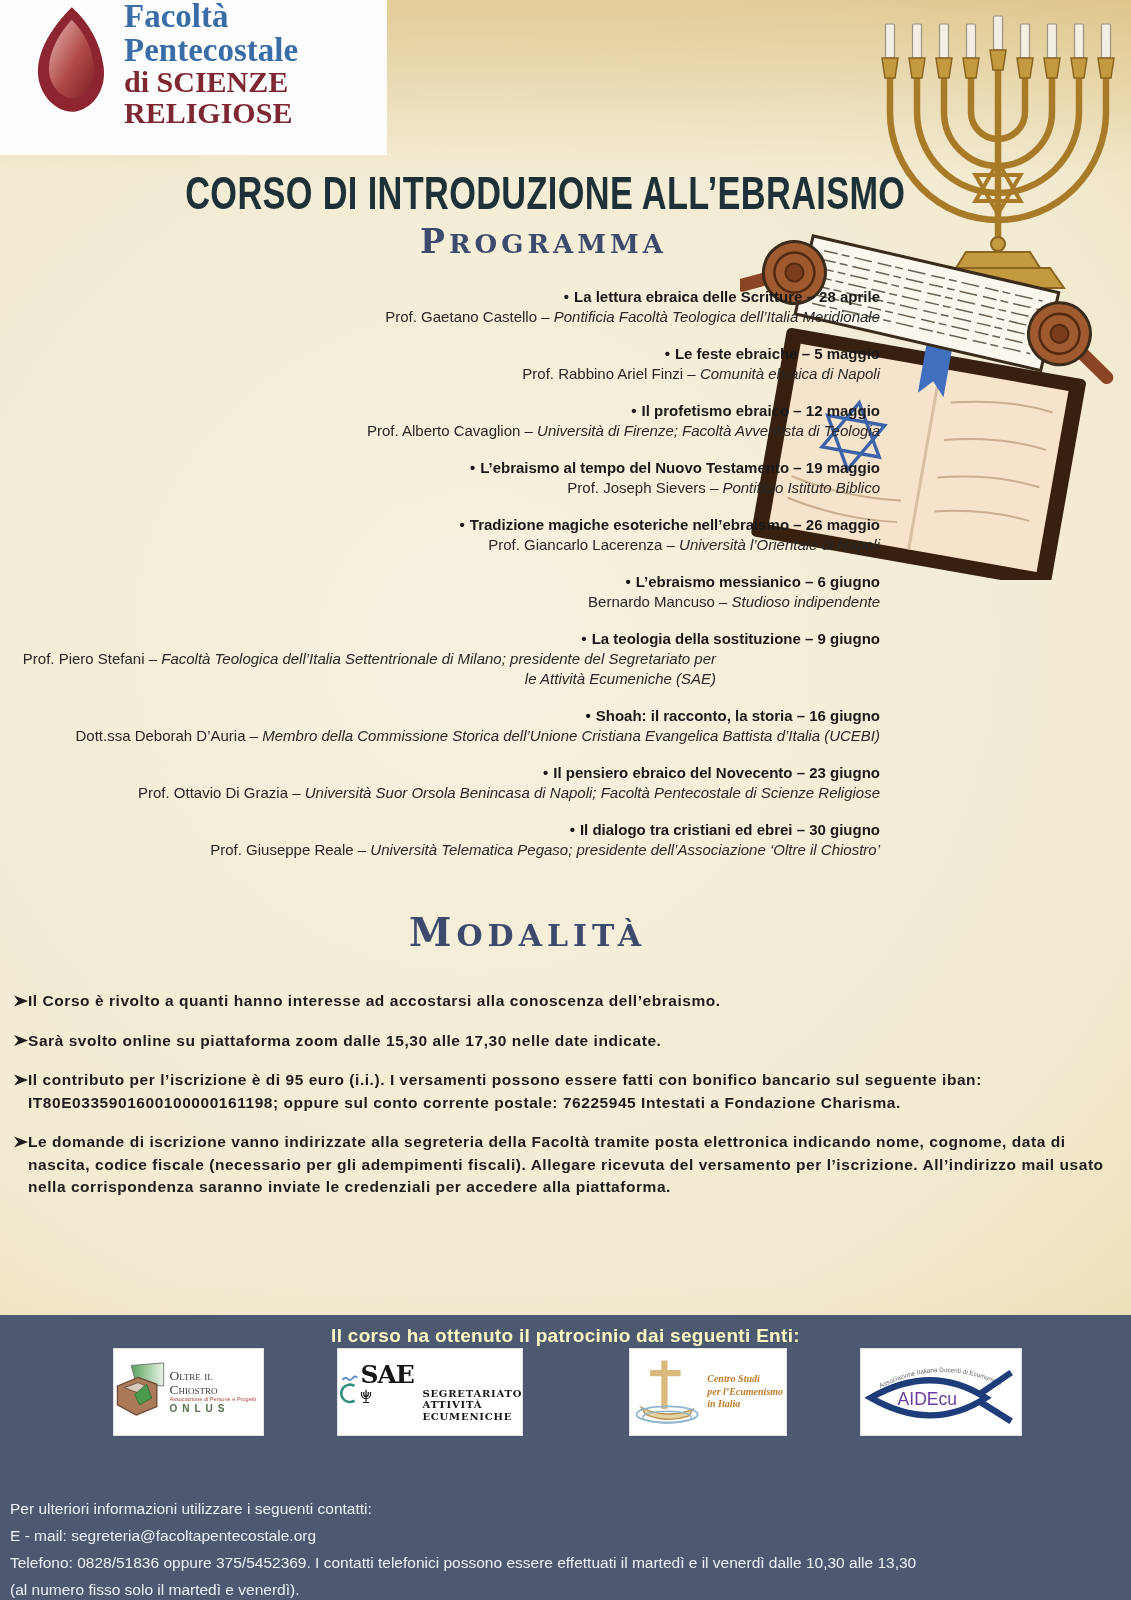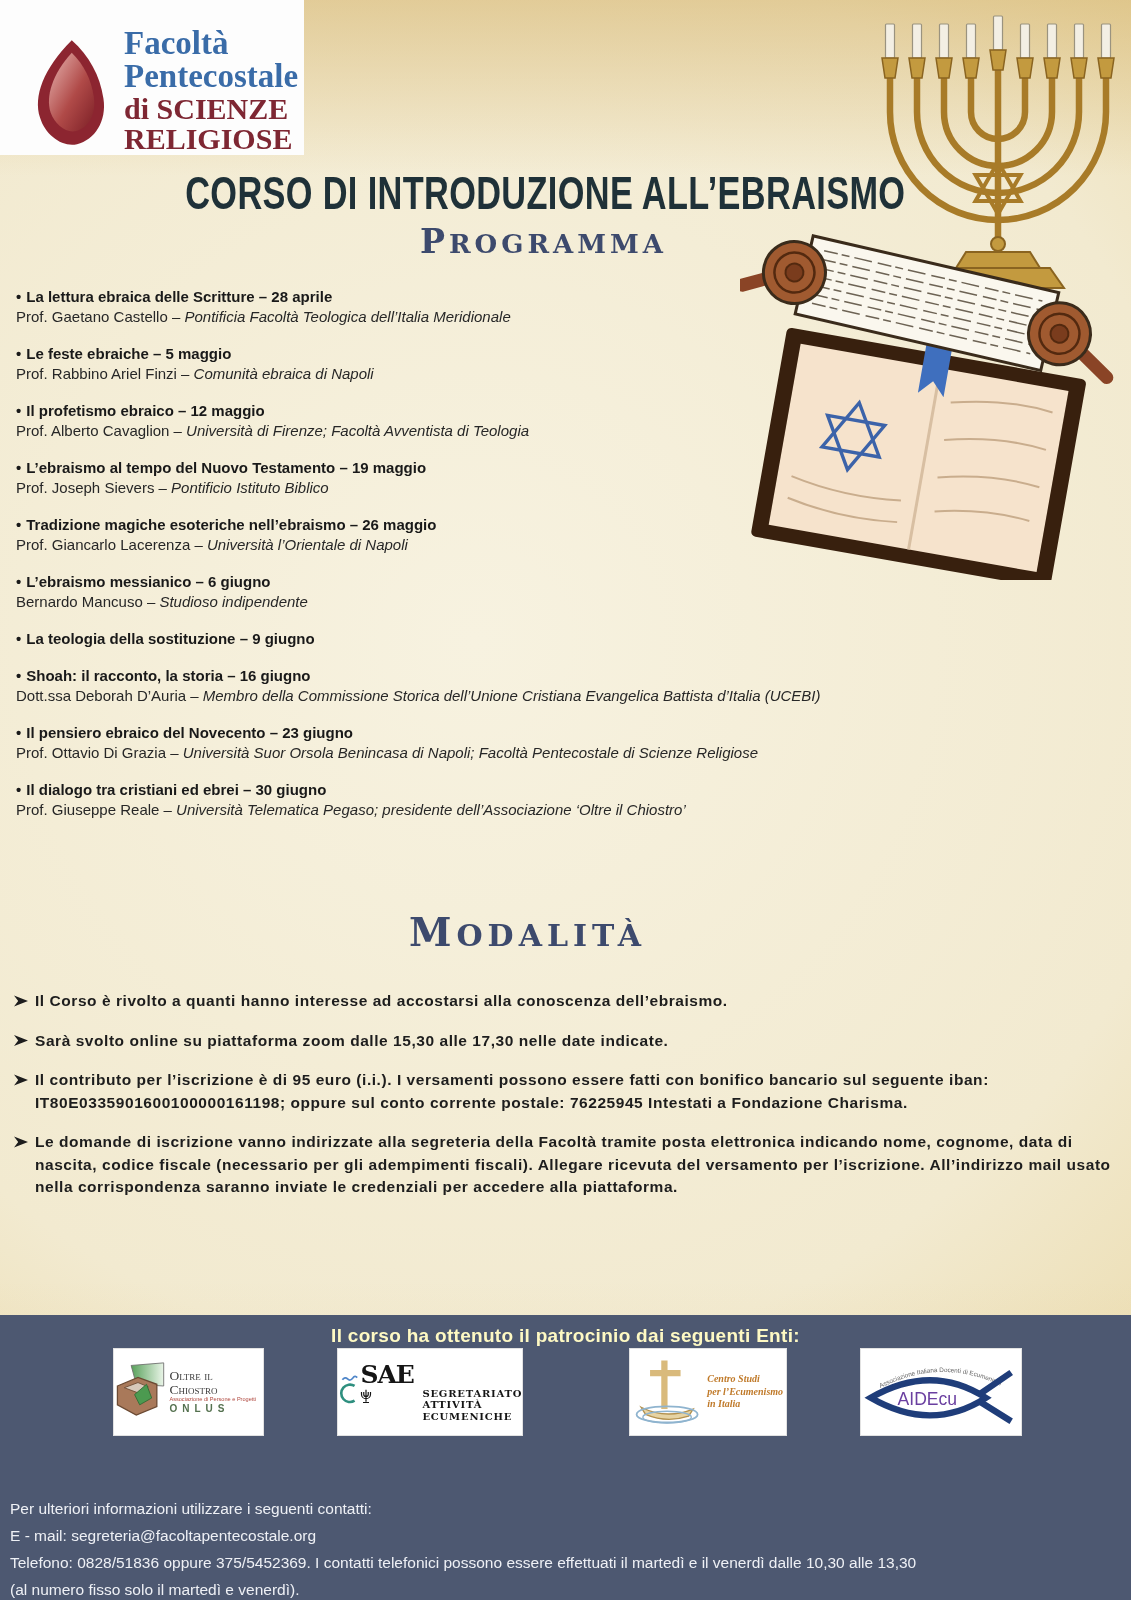--- a/index.html
+++ b/index.html
@@ -6,47 +6,47 @@
   .page{
     position:relative;width:1131px;height:1600px;overflow:hidden;
     font-family:"Liberation Sans",sans-serif;
     background:
       linear-gradient(180deg, rgba(206,166,82,.45) 0%, rgba(206,166,82,0) 11%),
       linear-gradient(0deg, rgba(206,166,82,.20) 0%, rgba(206,166,82,0) 20%),
       radial-gradient(130% 90% at 42% 40%, #f7f2e0 0%, #f2ead0 50%, #e9d7a3 78%, #daba6e 100%);
   }
   .decor{position:absolute;top:0;right:0;z-index:0;}
   
-  .logo-box{position:absolute;top:0;left:0;width:304px;height:155px;background:#fdfdfd;z-index:2;
-    display:flex;align-items:flex-end;padding:0;box-sizing:border-box;}
+  .logo-box{position:absolute;top:0;left:0;width:387px;height:155px;background:#fdfdfd;z-index:2;
+    display:flex;align-items:flex-start;padding:0;box-sizing:border-box;}
   .flame{margin-left:26px;flex:none;}
   .logo-text{margin-left:10px;line-height:1.02;font-family:"Liberation Serif",serif;font-weight:bold;}
   .logo-l1,.logo-l2{font-size:33px;color:#3a6ca8;}
   .logo-l3,.logo-l4{font-size:30px;color:#7e2733;}
   
   .title-wrap{position:absolute;top:165px;left:-20px;width:100%;text-align:center;z-index:1;}
   .title-inner{display:inline-block;transform:scaleX(.73);white-space:nowrap;
     font-size:47px;font-weight:700;color:#1f3138;letter-spacing:.5px;}
   .subtitle{position:absolute;top:222px;left:-22px;width:100%;text-align:center;z-index:1;
     font-family:"DejaVu Serif",serif;font-weight:bold;font-size:26px;color:#3d4a6d;
     letter-spacing:4px;text-transform:uppercase;}
   .subtitle::first-letter,.modalita-heading::first-letter{font-size:1.28em;}
   
   .program{position:absolute;top:287px;left:16px;width:864px;z-index:1;}
-  .p-item{margin-bottom:17px;}
+  .p-item{margin-bottom:17px;text-align:right;}
   .p-title{font-size:15px;font-weight:700;color:#191919;line-height:20px;}
   .bullet{margin-right:5px;}
   .p-speaker{font-size:15px;color:#272727;line-height:20px;}
   .aff{font-style:italic;}
   
   .modalita-heading{position:absolute;top:910px;left:-38px;width:100%;text-align:center;z-index:1;
     font-family:"DejaVu Serif",serif;font-weight:bold;font-size:30px;color:#3d4a6d;
     letter-spacing:5px;text-transform:uppercase;}
   .modalita-list{position:absolute;top:990px;left:14px;width:1104px;z-index:1;}
-  .m-item{display:flex;gap:7px;margin-bottom:17px;}
+  .m-item{display:flex;gap:0;margin-bottom:17px;}
   .arrow{flex:none;width:14px;height:14px;margin-top:4px;background:#1d1d1d;
     clip-path:polygon(0 10%,100% 50%,0 90%,30% 50%);}
   .m-text{font-size:15.5px;font-weight:700;color:#1d1d1d;letter-spacing:.55px;line-height:22.5px;}
   
   .footer{position:absolute;top:1315px;left:0;width:1131px;height:285px;background:#4d5871;z-index:3;}
   .footer-heading{margin-top:10px;text-align:center;font-size:19px;font-weight:700;color:#fef9c3;letter-spacing:.3px;}
   .logos-row{position:absolute;top:33px;left:113px;right:109px;display:flex;justify-content:space-between;}
   .logo-card{background:#fff;border:1px solid #e2e2e2;height:88px;box-sizing:border-box;
     display:flex;align-items:center;justify-content:center;overflow:hidden;}
   .card-1{width:151px;}.card-2{width:186px;}.card-3{width:158px;margin-left:32px;}.card-4{width:162px;padding:2px;}
@@ -189,20 +189,21 @@
     <div class="p-item">
       <div class="p-title"><span class="bullet">•</span><span>Tradizione magiche esoteriche nell’ebraismo – 26 maggio</span></div>
       <div class="p-speaker"><span>Prof. Giancarlo Lacerenza –</span> <i class="aff">Università l’Orientale di Napoli</i></div>
     </div>
     <div class="p-item">
       <div class="p-title"><span class="bullet">•</span><span>L’ebraismo messianico – 6 giugno</span></div>
       <div class="p-speaker"><span>Bernardo Mancuso –</span> <i class="aff">Studioso indipendente</i></div>
     </div>
     <div class="p-item">
       <div class="p-title"><span class="bullet">•</span><span>La teologia della sostituzione – 9 giugno</span></div>
+      <div class="p-speaker" style="max-width:700px;"><span>Prof. Piero Stefani –</span> <i class="aff">Facoltà Teologica dell’Italia Settentrionale di Milano; presidente del Segretariato per le Attività Ecumeniche (SAE)</i></div>
     </div>
     <div class="p-item">
       <div class="p-title"><span class="bullet">•</span><span>Shoah: il racconto, la storia – 16 giugno</span></div>
       <div class="p-speaker"><span>Dott.ssa Deborah D’Auria –</span> <i class="aff">Membro della Commissione Storica dell’Unione Cristiana Evangelica Battista d’Italia (UCEBI)</i></div>
     </div>
     <div class="p-item">
       <div class="p-title"><span class="bullet">•</span><span>Il pensiero ebraico del Novecento – 23 giugno</span></div>
       <div class="p-speaker"><span>Prof. Ottavio Di Grazia –</span> <i class="aff">Università Suor Orsola Benincasa di Napoli; Facoltà Pentecostale di Scienze Religiose</i></div>
     </div>
     <div class="p-item">

